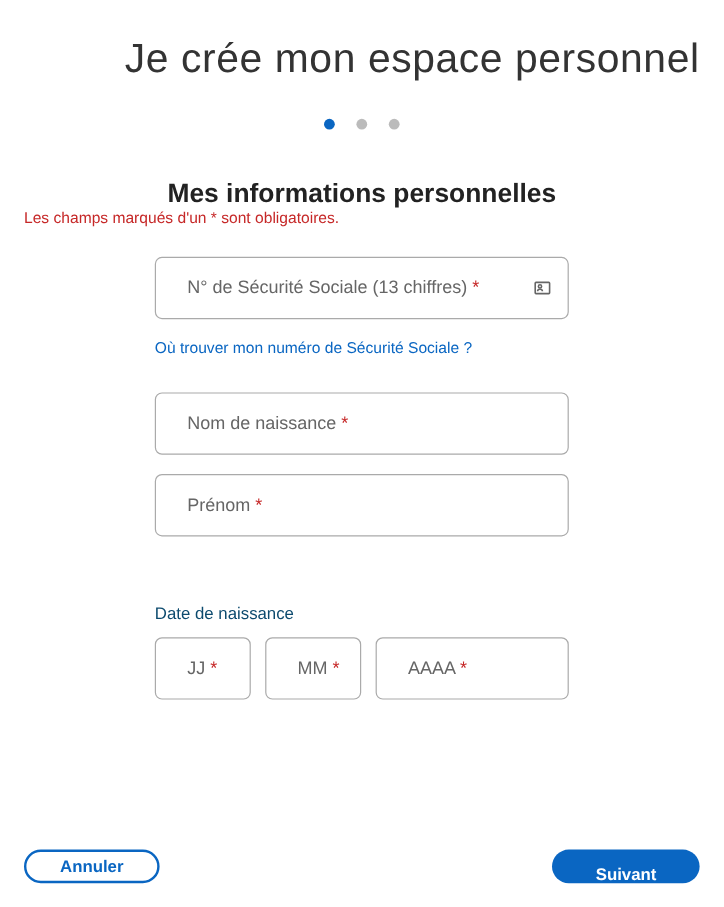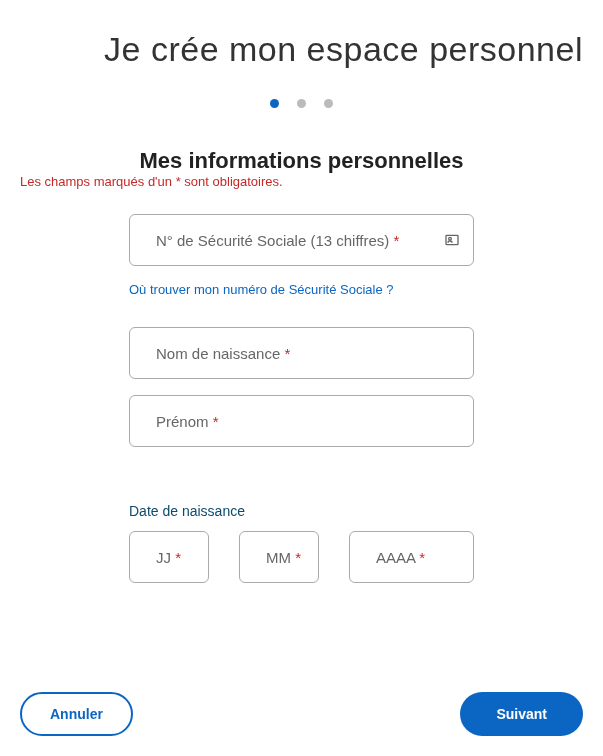--- a/index.html
+++ b/index.html
@@ -103,21 +103,21 @@
       margin-bottom: 30px;
     }
     .field-label {
       font-size: 14px;
       color: #0c4a6e;
       margin-bottom: 12px;
       display: block;
     }
     .date-row {
       display: flex;
-      gap: 30px;
+      gap: 12px;
     }
     .date-input-wrapper {
       position: relative;
     }
     .date-input-wrapper.small {
       flex: 0 0 80px;
     }
     .date-input-wrapper.large {
       flex: 1;
     }
@@ -133,21 +133,21 @@
     }
     .button-row {
       position: absolute;
       bottom: 20px;
       left: 20px;
       right: 20px;
       display: flex;
       justify-content: space-between;
     }
     .btn {
-      height: 44px;
+      height: 28px;
       border-radius: 22px;
       font-size: 14px;
       font-weight: 600;
       cursor: pointer;
       border: none;
       padding: 0 28px;
     }
     .btn-cancel {
       background: #fff;
       color: #0a66c2;

